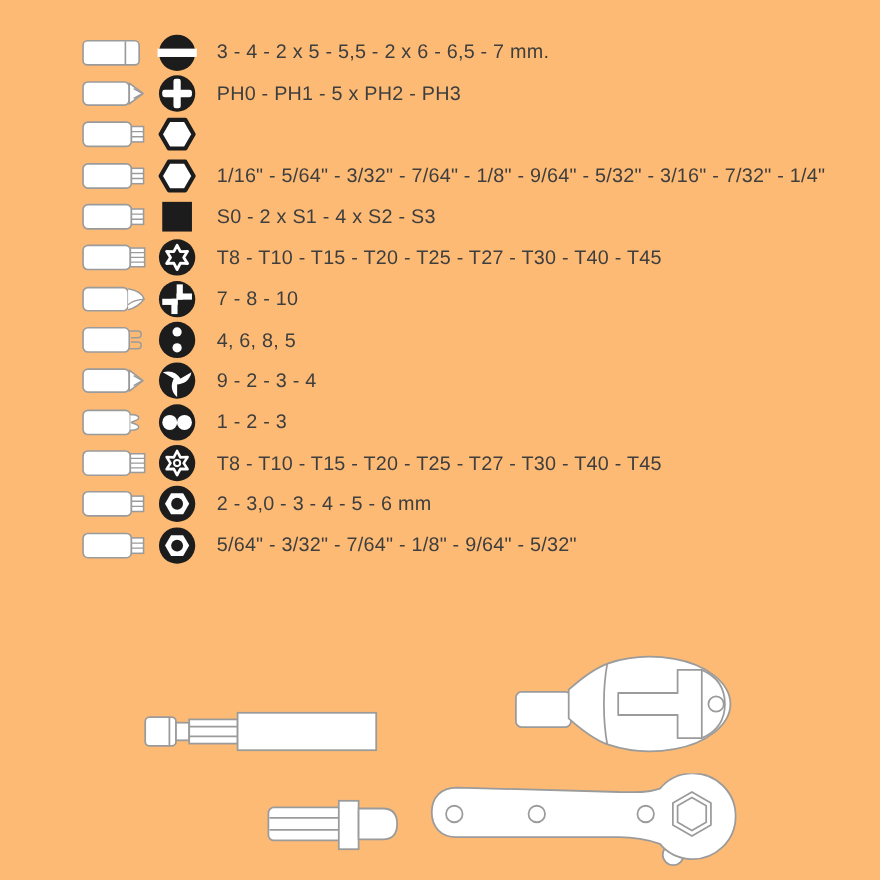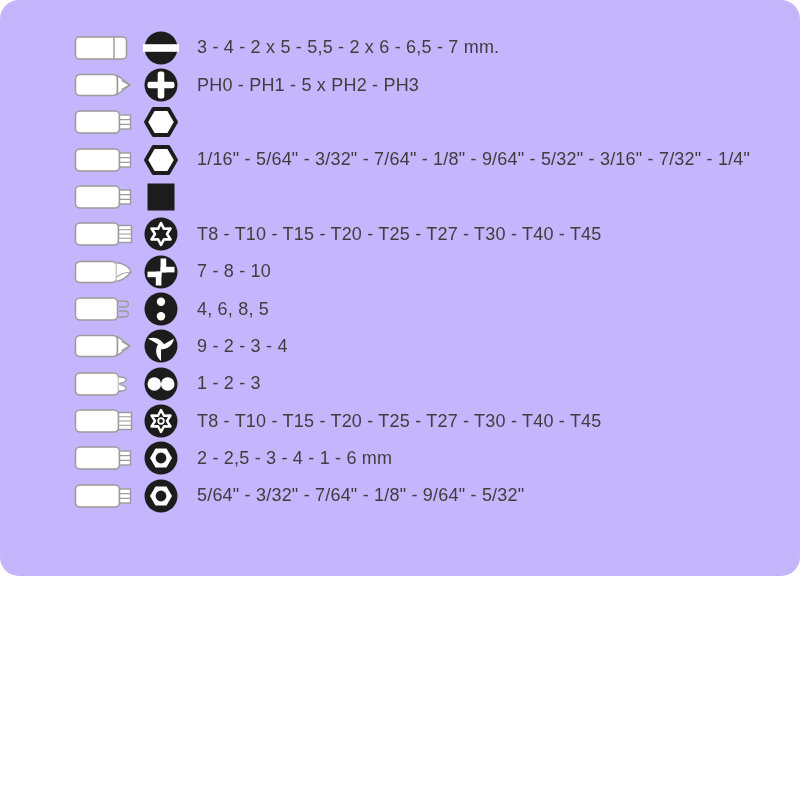--- a/index.html
+++ b/index.html
@@ -1,17 +1,17 @@
 <!DOCTYPE html>
 <html><head>
 <meta charset="utf-8">
 <style>
   html,body{margin:0;padding:0;background:#fff;}
-  .page{position:relative;width:800px;height:576px;background:#c4b5fd;overflow:hidden;
-        font-family:"Liberation Sans",sans-serif;border-radius:19px;}
+  .page{position:relative;width:800px;height:800px;background:#fdba74;overflow:hidden;
+        font-family:"Liberation Sans",sans-serif;}
   .list{position:absolute;left:74px;top:29px;}
   .row{height:37.35px;display:flex;align-items:center;}
   .bit{width:62px;height:30px;flex:0 0 auto;}
   .bit svg{width:62px;height:30px;display:block;}
   .tip{width:36px;height:36px;margin-left:7px;flex:0 0 auto;}
   .tip svg{width:36px;height:36px;display:block;}
   .sizes{margin-left:18px;font-size:18px;letter-spacing:0.2px;color:#3e3e3e;white-space:nowrap;}
   .tool{position:absolute;}
   .tool svg{display:block;}
 </style>
@@ -184,20 +184,21 @@
       <span class="bit">
           <svg viewBox="0 0 62 30">
             <use href="#bit-stub2"></use>
           </svg>
         </span>
       <span class="tip">
           <svg viewBox="0 0 36 36">
             <use href="#tip-square"></use>
           </svg>
         </span>
+      <span class="sizes">S0 - 2 x S1 - 4 x S2 - S3</span>
     </div>
 
 
     <div class="row">
       <span class="bit">
           <svg viewBox="0 0 62 30">
             <use href="#bit-stub4"></use>
           </svg>
         </span>
       <span class="tip">
@@ -282,21 +283,21 @@
       <span class="bit">
           <svg viewBox="0 0 62 30">
             <use href="#bit-stub2"></use>
           </svg>
         </span>
       <span class="tip">
           <svg viewBox="0 0 36 36">
             <use href="#tip-hex-sec"></use>
           </svg>
         </span>
-      <span class="sizes">2 - 2,5 - 3 - 4 - 1 - 6 mm</span>
+      <span class="sizes">2 - 3,0 - 3 - 4 - 5 - 6 mm</span>
     </div>
 
     <div class="row">
       <span class="bit">
           <svg viewBox="0 0 62 30">
             <use href="#bit-stub2"></use>
           </svg>
         </span>
       <span class="tip">
           <svg viewBox="0 0 36 36">

